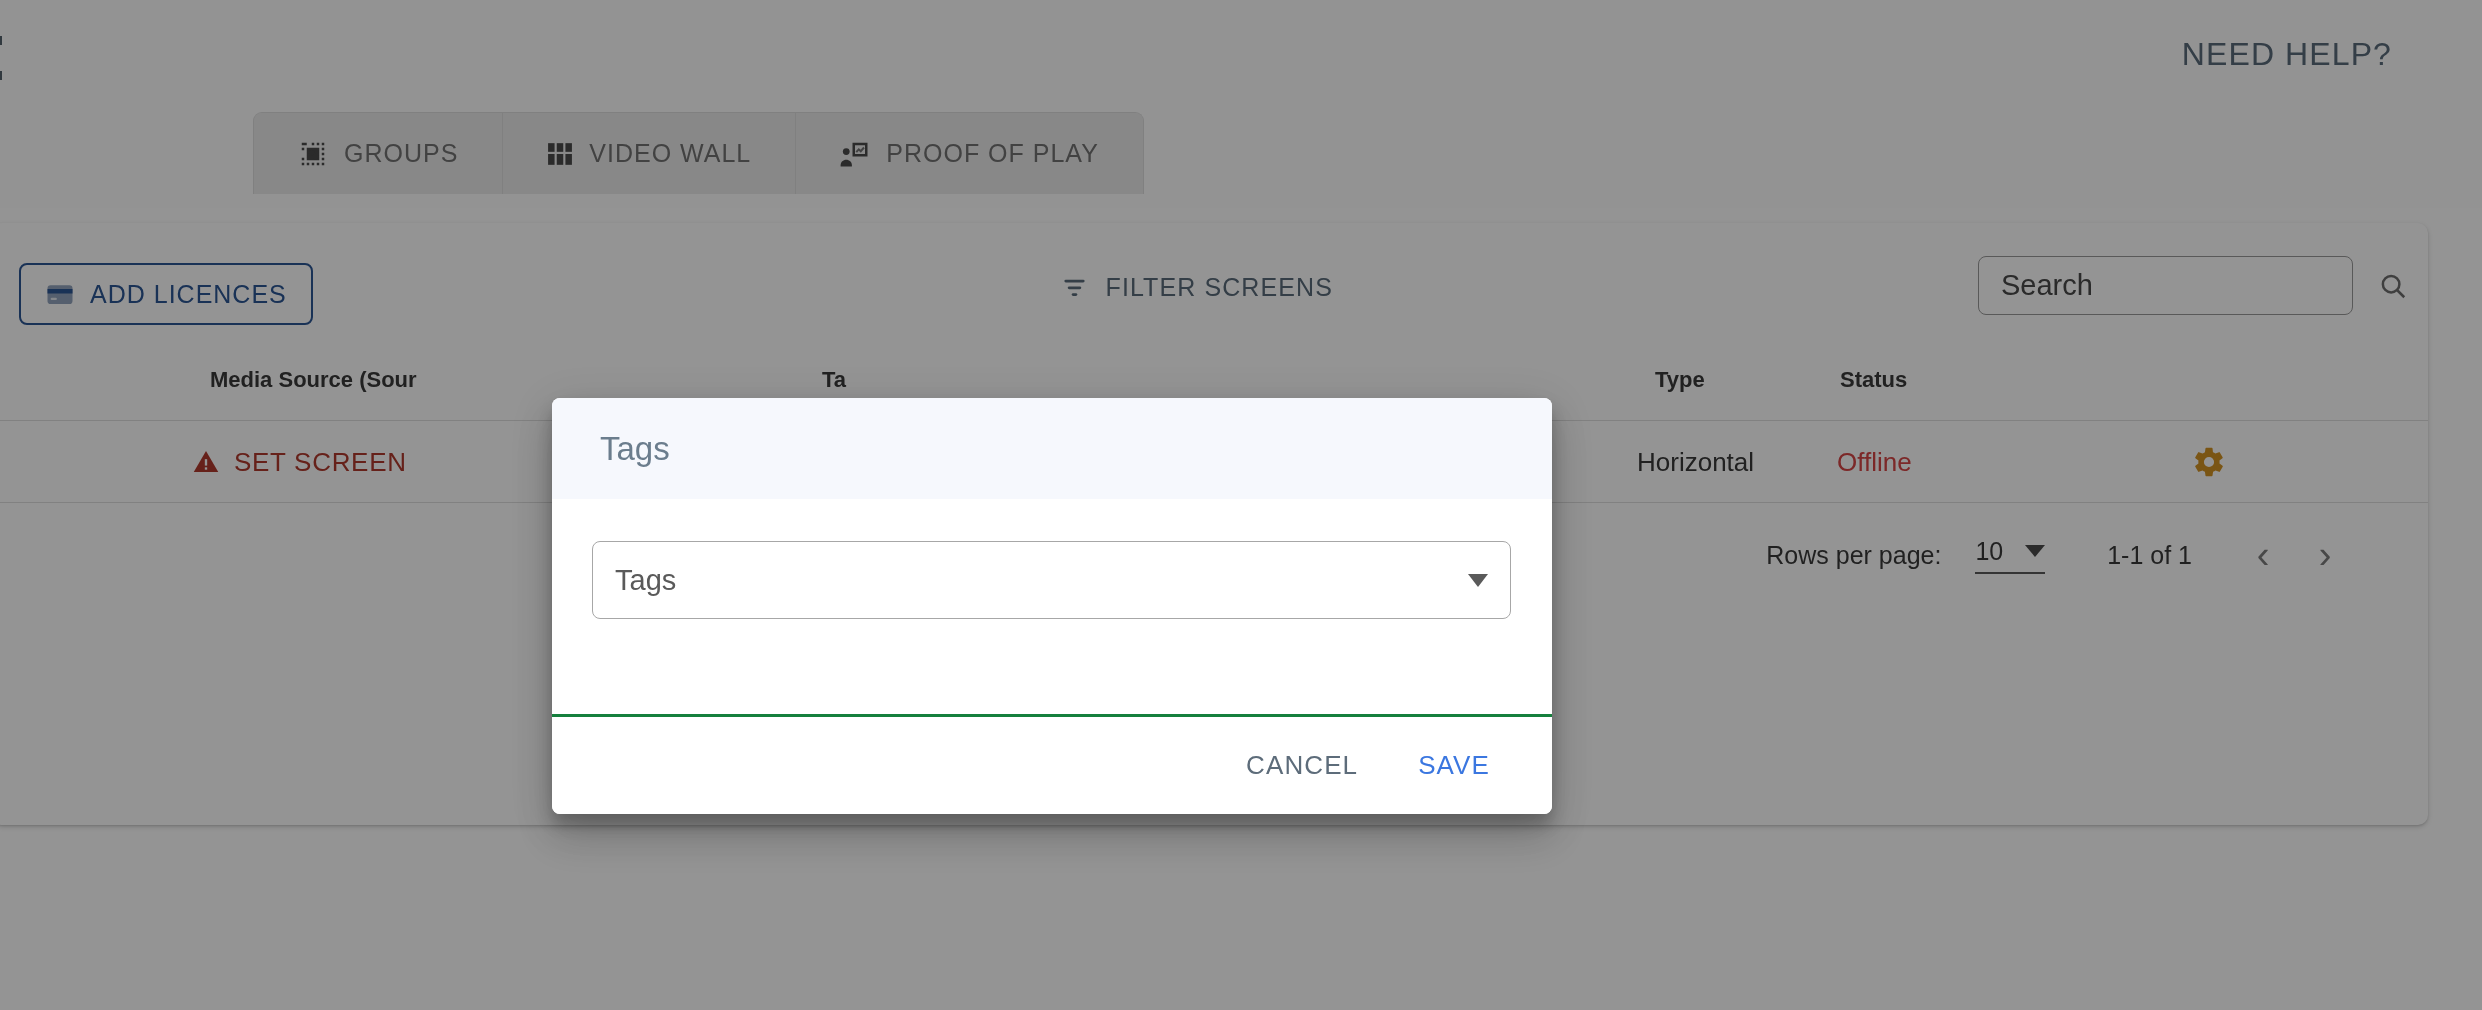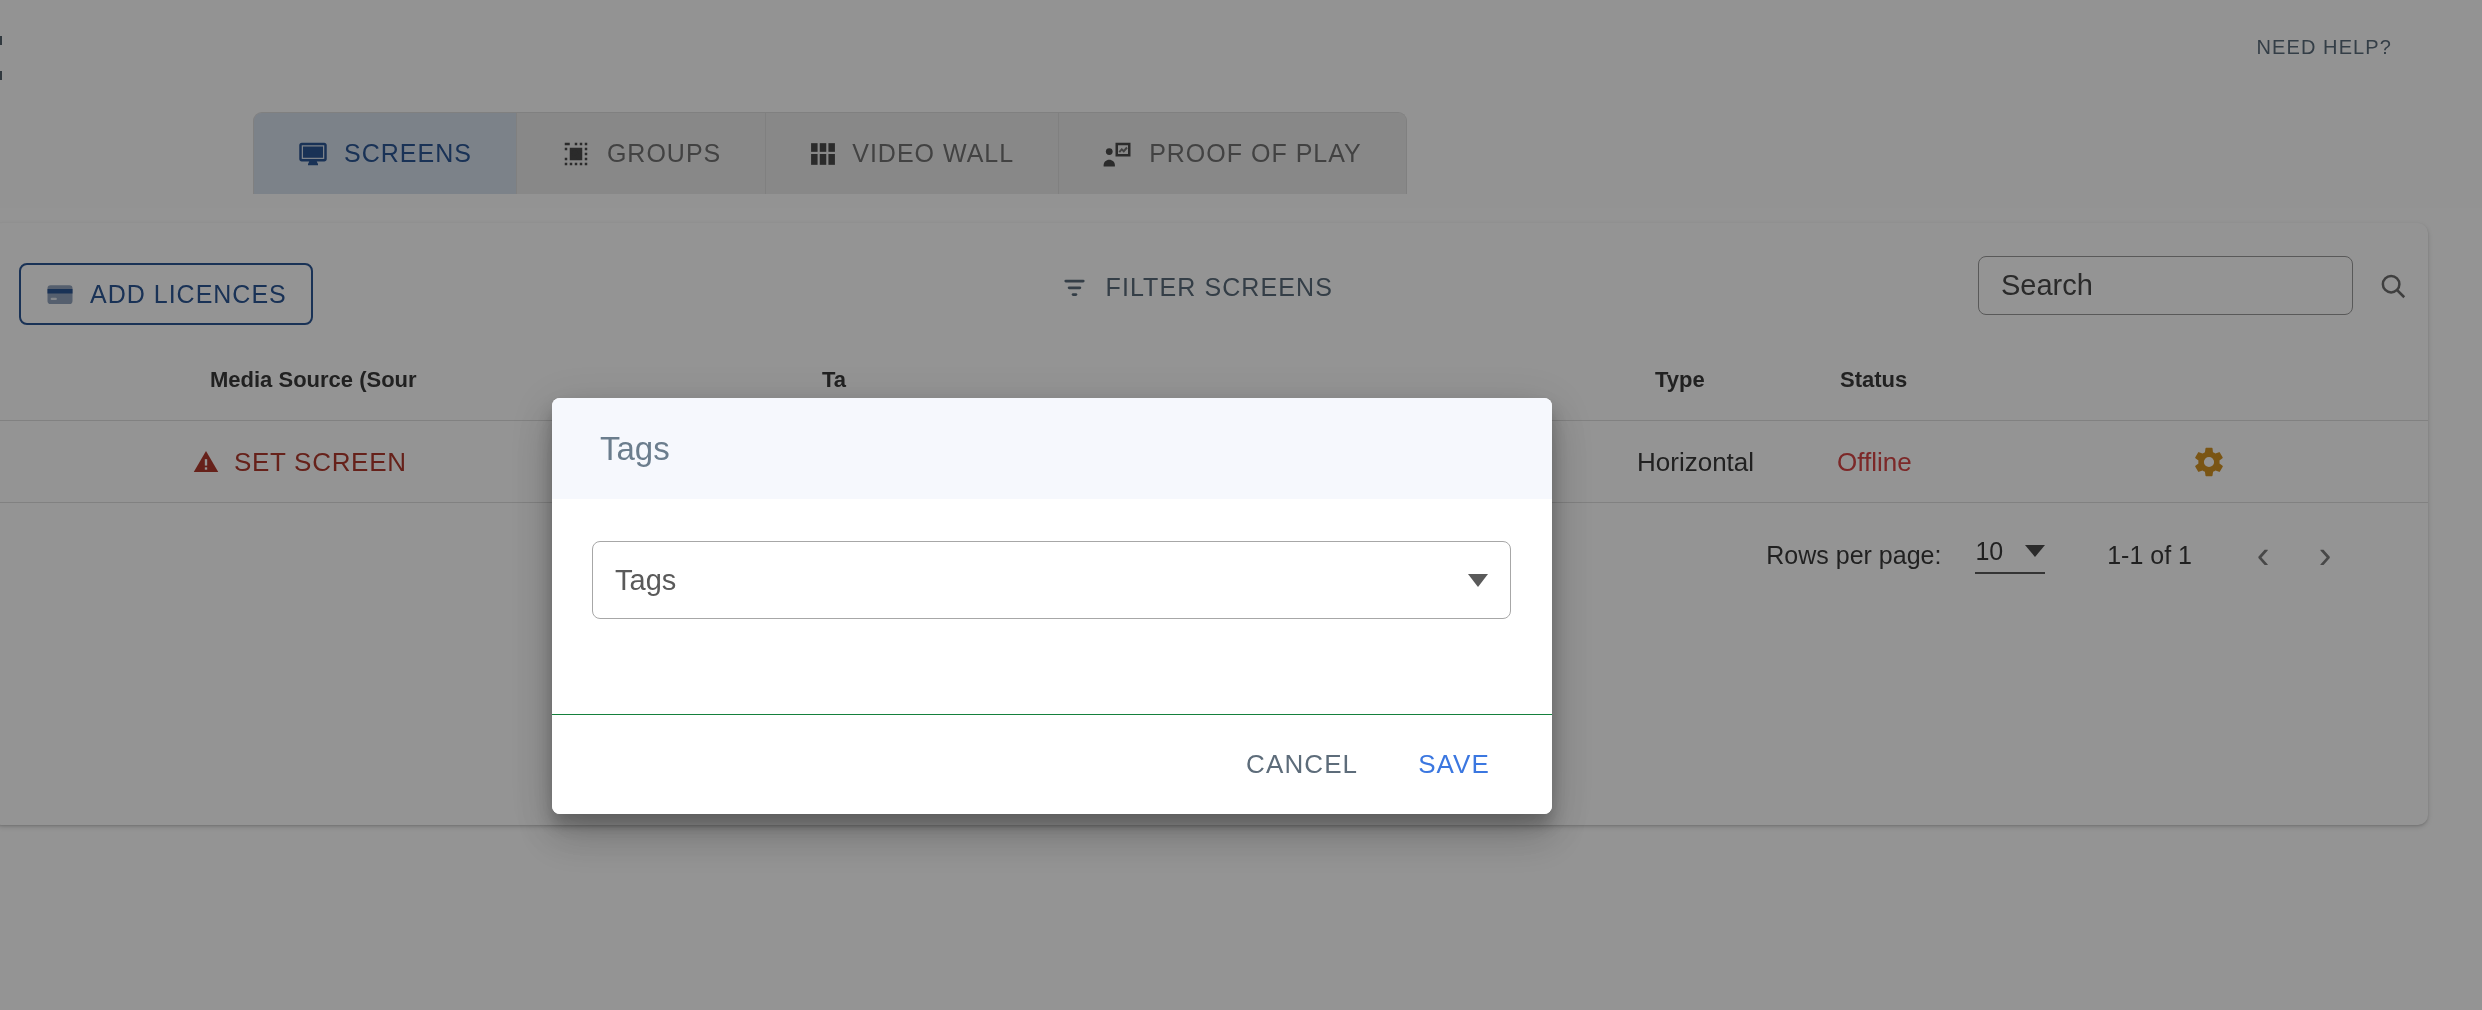--- a/index.html
+++ b/index.html
@@ -41,21 +41,21 @@
     left: 0; top: 0;
     width: 2482px;
     height: 208px;
     background: #fdfdfd;
   }
 
   .need-help {
     position: absolute;
     right: 90px;
     top: 36px;
-    font-size: 20px;
+    font-size: 32px;
     letter-spacing: 1.1px;
     color: #5a6b7a;
     font-weight: 400;
     white-space: nowrap;
   }
 
   .topleft-stub {
     position: absolute;
     left: -8px;
     top: 36px;
@@ -334,21 +334,21 @@
     flex: 1;
   }
   .select-caret {
     width: 0; height: 0;
     border-left: 10px solid transparent;
     border-right: 10px solid transparent;
     border-top: 13px solid #5a5a5a;
   }
   .modal-footer {
     height: 100px;
-    border-top: 1px solid #15803d;
+    border-top: 3px solid #15803d;
     display: flex;
     align-items: center;
     justify-content: flex-end;
     padding-right: 40px;
     gap: 16px;
     background: #ffffff;
   }
   .modal-btn {
     background: transparent;
     border: none;
@@ -373,29 +373,20 @@
 
       <div class="topleft-stub">
         <i></i>
           <i></i>
       </div>
 
       <div class="need-help">NEED HELP?</div>
 
       <div class="tabbar">
 
-        <div class="tab active">
-          <span class="tab-icon">
-            <svg width="30" height="30" viewBox="0 0 24 24">
-              <path d="M21 3H3c-1.1 0-2 .9-2 2v11c0 1.1.9 2 2 2h6l-1 2v1h8v-1l-1-2h6c1.1 0 2-.9 2-2V5c0-1.1-.9-2-2-2zm0 13H3V5h18v11z"></path>
-              <rect x="4" y="6" width="16" height="9"></rect>
-            </svg>
-          </span>
-          <span class="tab-label">SCREENS</span>
-        </div>
 
         <div class="tab">
           <span class="tab-icon">
             <svg width="30" height="30" viewBox="0 0 24 24">
               <path d="M3 5h2V3H3v2zm0 4h2V7H3v2zm0 8h2v-2H3v2zm4 4h2v-2H7v2zm-4 0h2v-2H3v2zm0-4h2v-2H3v2zM7 3H5v2h2V3zm12 10h2v-2h-2v2zm0-4h2V7h-2v2zm0-6v2h2V3h-2zm-4 2h2V3h-2v2zm-4 0h2V3h-2v2zm0 16h2v-2h-2v2zm8 0h2v-2h-2v2zm-4 0h2v-2h-2v2zm4-4h2v-2h-2v2zM7 7v10h10V7H7z"></path>
               <circle cx="11" cy="11" r="2.3"></circle>
               <circle cx="14" cy="14" r="2.3"></circle>
             </svg>
           </span>
           <span class="tab-label">GROUPS</span>

